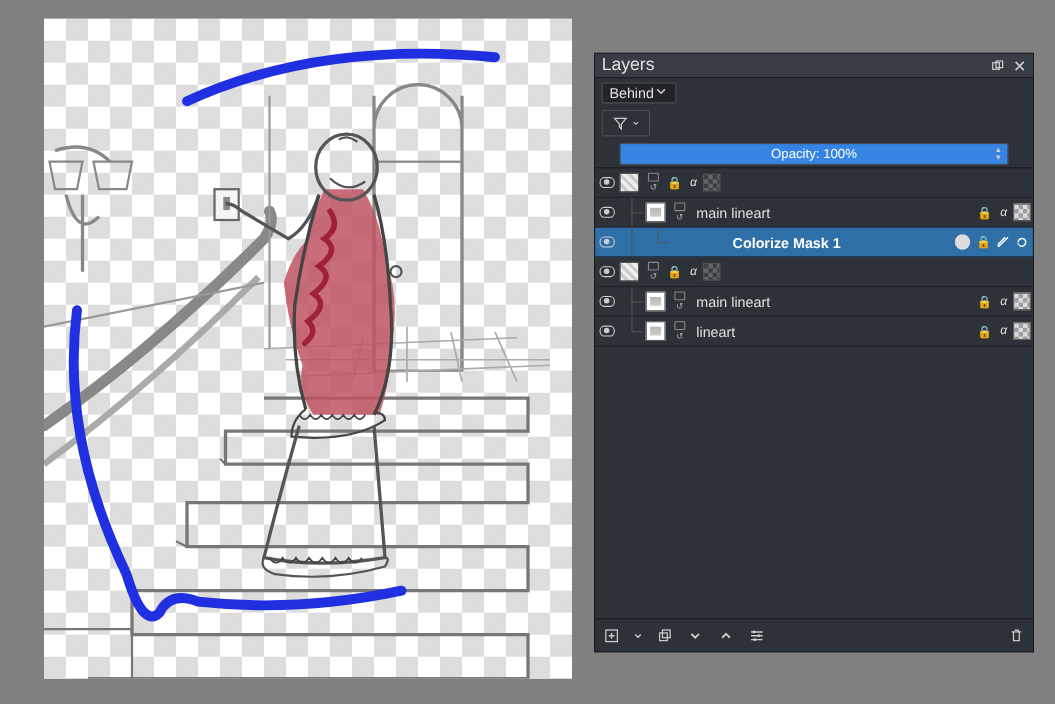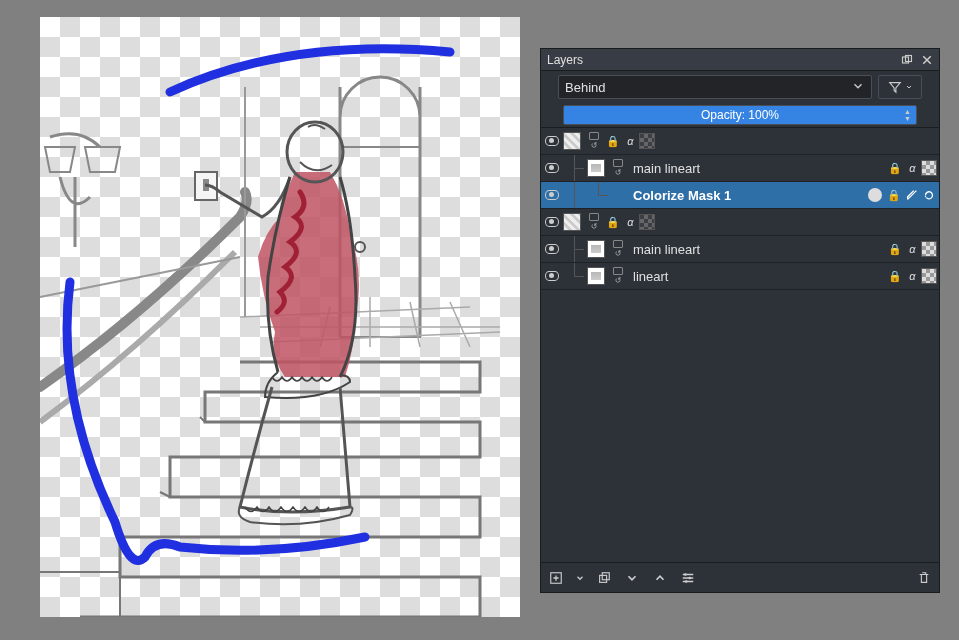--- a/index.html
+++ b/index.html
@@ -50,32 +50,33 @@
     flex-direction: column;
   }
   .panel-header {
     background: #383c44;
     height: 22px;
     display: flex;
     align-items: center;
     padding: 0 6px;
     border-bottom: 1px solid #1a1c20;
   }
-  .panel-header .title { flex: 1; font-size: 12px; }
+  .panel-header .title { flex: 1; font-size: 16px; }
   .panel-header .icon {
     width: 16px; height: 16px;
     display: flex; align-items: center; justify-content: center;
     margin-left: 4px;
     cursor: pointer;
   }
   .toolbar-row {
     display: flex;
     gap: 6px;
-    padding: 4px 17px;
-    align-items: center;
+    padding: 4px 6px;
+    align-items: flex-start;
+    flex-direction: column;
   }
   .blend-select {
     flex: 1;
     background: #222428;
     border: 1px solid #4a4e56;
     color: #e0e0e0;
     height: 24px;
     padding: 0 6px;
     display: flex;
     align-items: center;
@@ -228,21 +229,21 @@
     width: 10px; height: 8px;
     border: 1px solid #888;
     border-radius: 1px;
   }
   .layer-name {
     flex: 1;
     padding-left: 4px;
     white-space: nowrap;
     overflow: hidden;
   }
-  .selected .layer-name { font-weight: 600; }
+  .selected .layer-name { font-weight: 600; margin-left: 33px; }
   .right-icons {
     display: flex;
     gap: 0;
     align-items: center;
     padding-right: 2px;
   }
   .ri {
     width: 17px; height: 17px;
     display: flex;
     align-items: center; justify-content: center;

